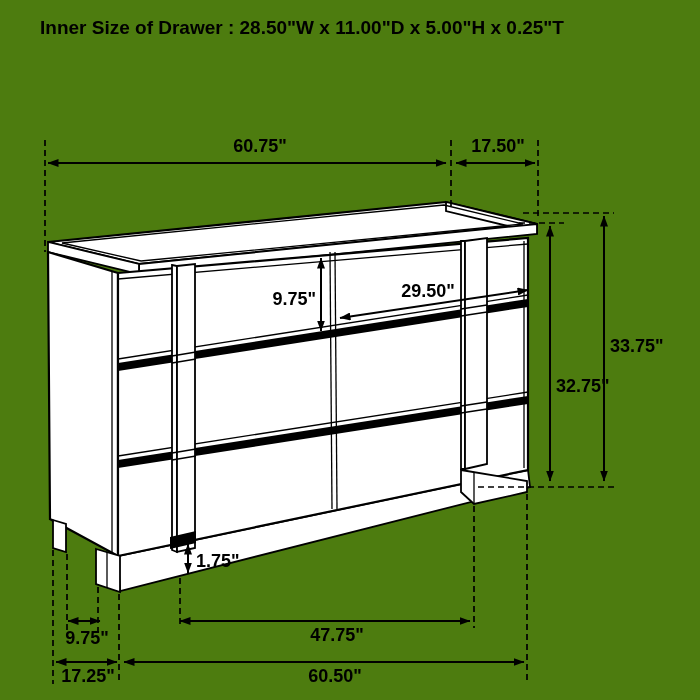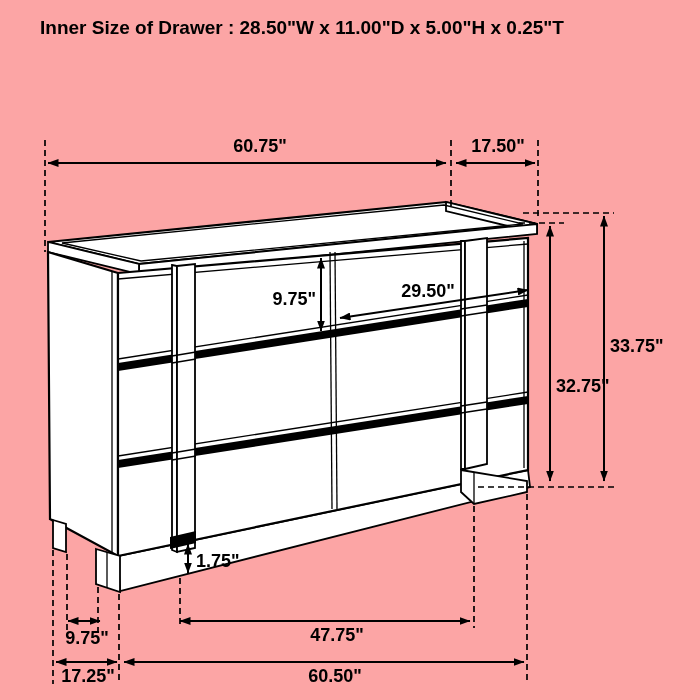--- a/index.html
+++ b/index.html
@@ -4,21 +4,21 @@
 <style>
   html, body {
     margin: 0;
     padding: 0;
     background: #ffffff;
   }
   .stage {
     position: relative;
     width: 700px;
     height: 700px;
-    background: #fca5a5;
+    background: #4d7c0f;
     overflow: hidden;
   }
   svg { display: block; }
   .dimtext {
     font-family: "Liberation Sans", "DejaVu Sans", sans-serif;
     font-weight: bold;
     font-size: 18px;
     fill: #000000;
   }
   .titletext {

